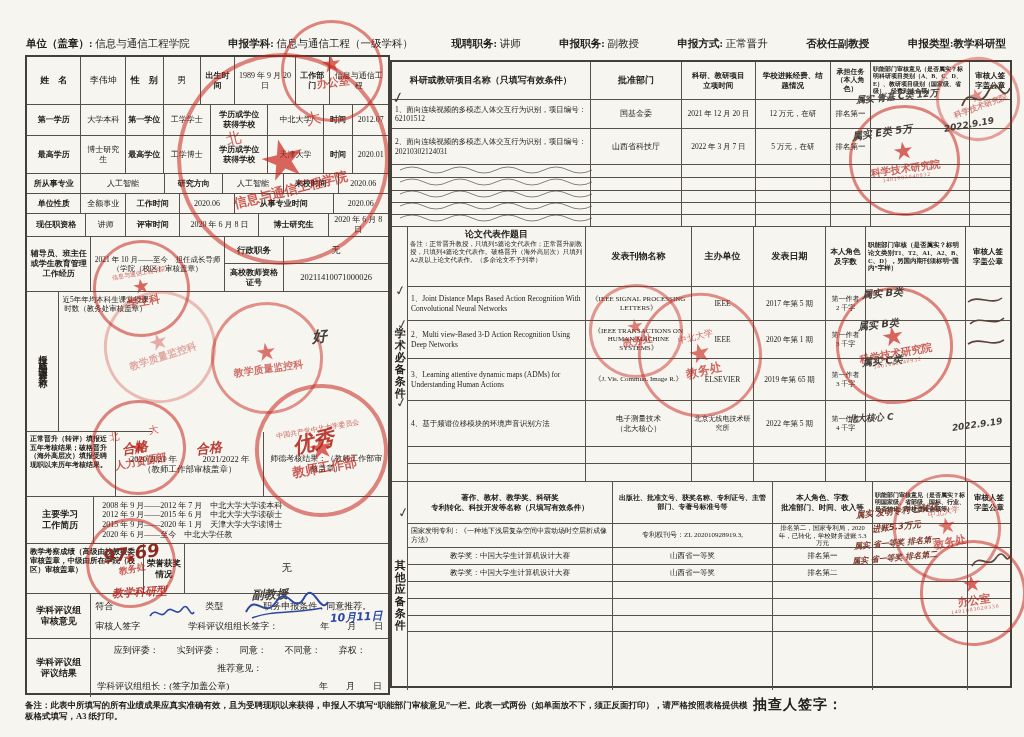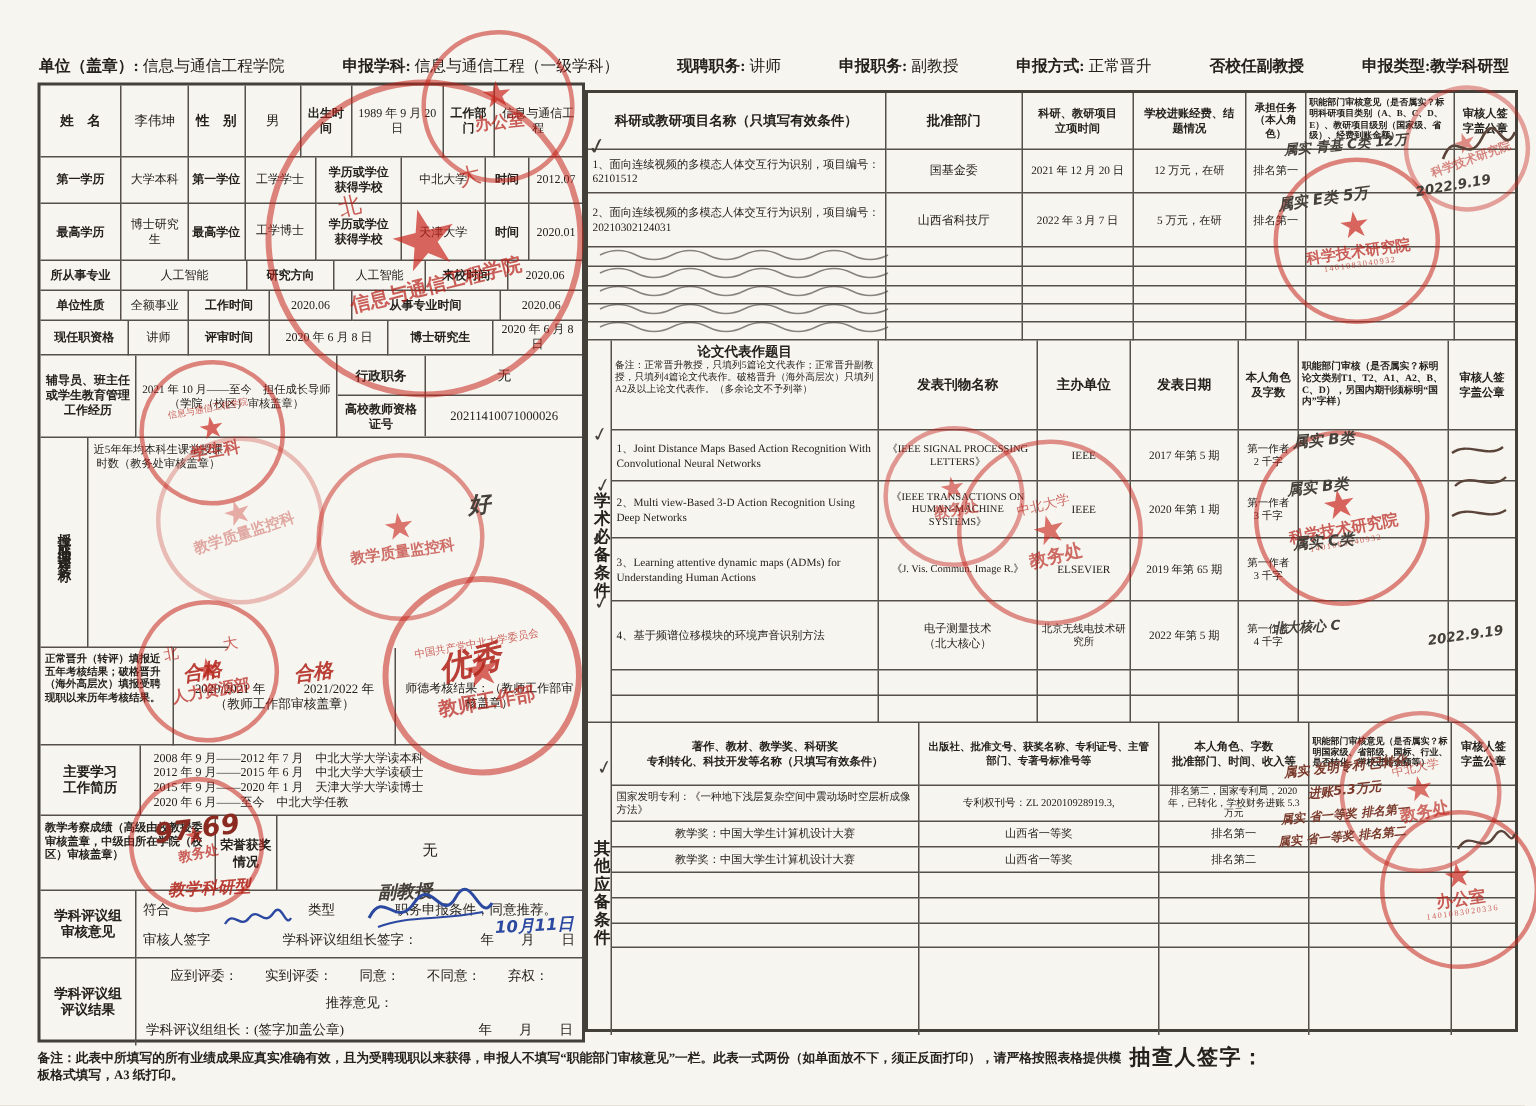--- a/index.html
+++ b/index.html
@@ -83,21 +83,21 @@
 获得学校</div>
       <div class="c f8" style="width:56px;">中北大学</div>
       <div class="c b f8" style="width:30px;">时间</div>
       <div class="c f8" style="width:35px;">2012.07</div>
     </div>
 
     <div class="r" style="height:38px;">
       <div class="c b f8" style="width:55px;">最高学历</div>
       <div class="c f8" style="width:45px;">博士研究生</div>
       <div class="c b f8" style="width:38px;">最高学位</div>
-      <div class="c f8" style="width:48px;font-family:Liberation Mono, monospace;">工学博士</div>
+      <div class="c f8" style="width:48px;">工学博士</div>
       <div class="c b f8 pre" style="width:58px;">学历或学位
 获得学校</div>
       <div class="c f8" style="width:56px;">天津大学</div>
       <div class="c b f8" style="width:30px;">时间</div>
       <div class="c f8" style="width:35px;">2020.01</div>
     </div>
 
     <div class="r" style="height:20px;">
       <div class="c b f8" style="width:55px;">所从事专业</div>
       <div class="c f8" style="width:85px;">人工智能</div>

